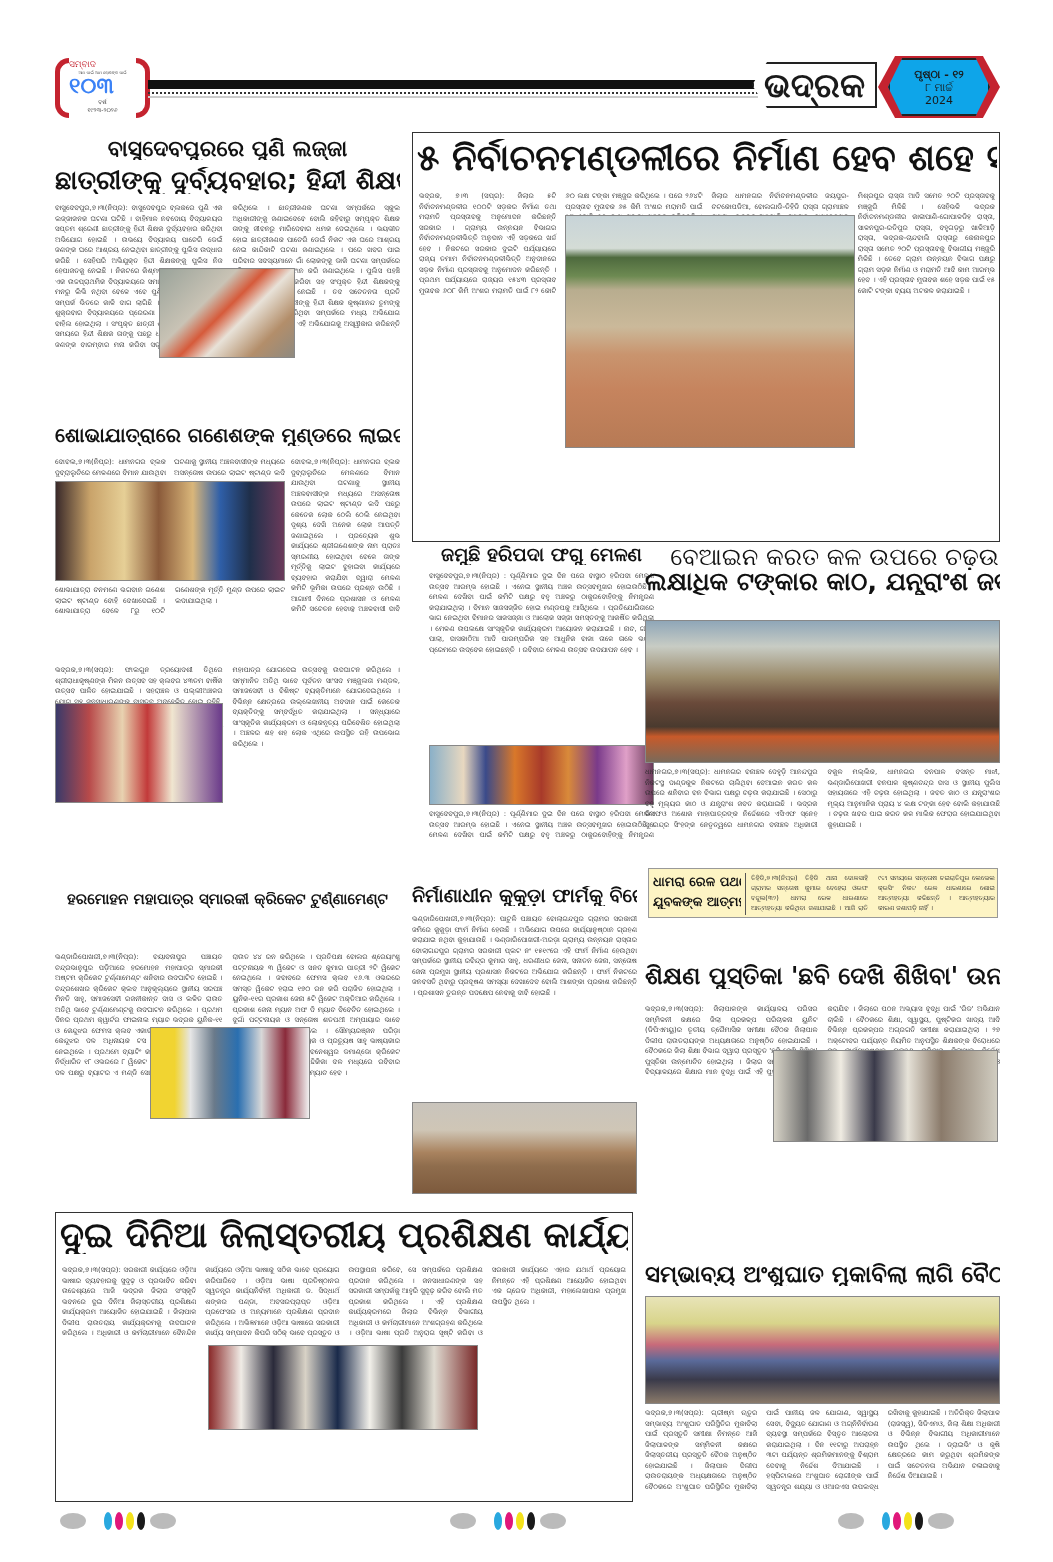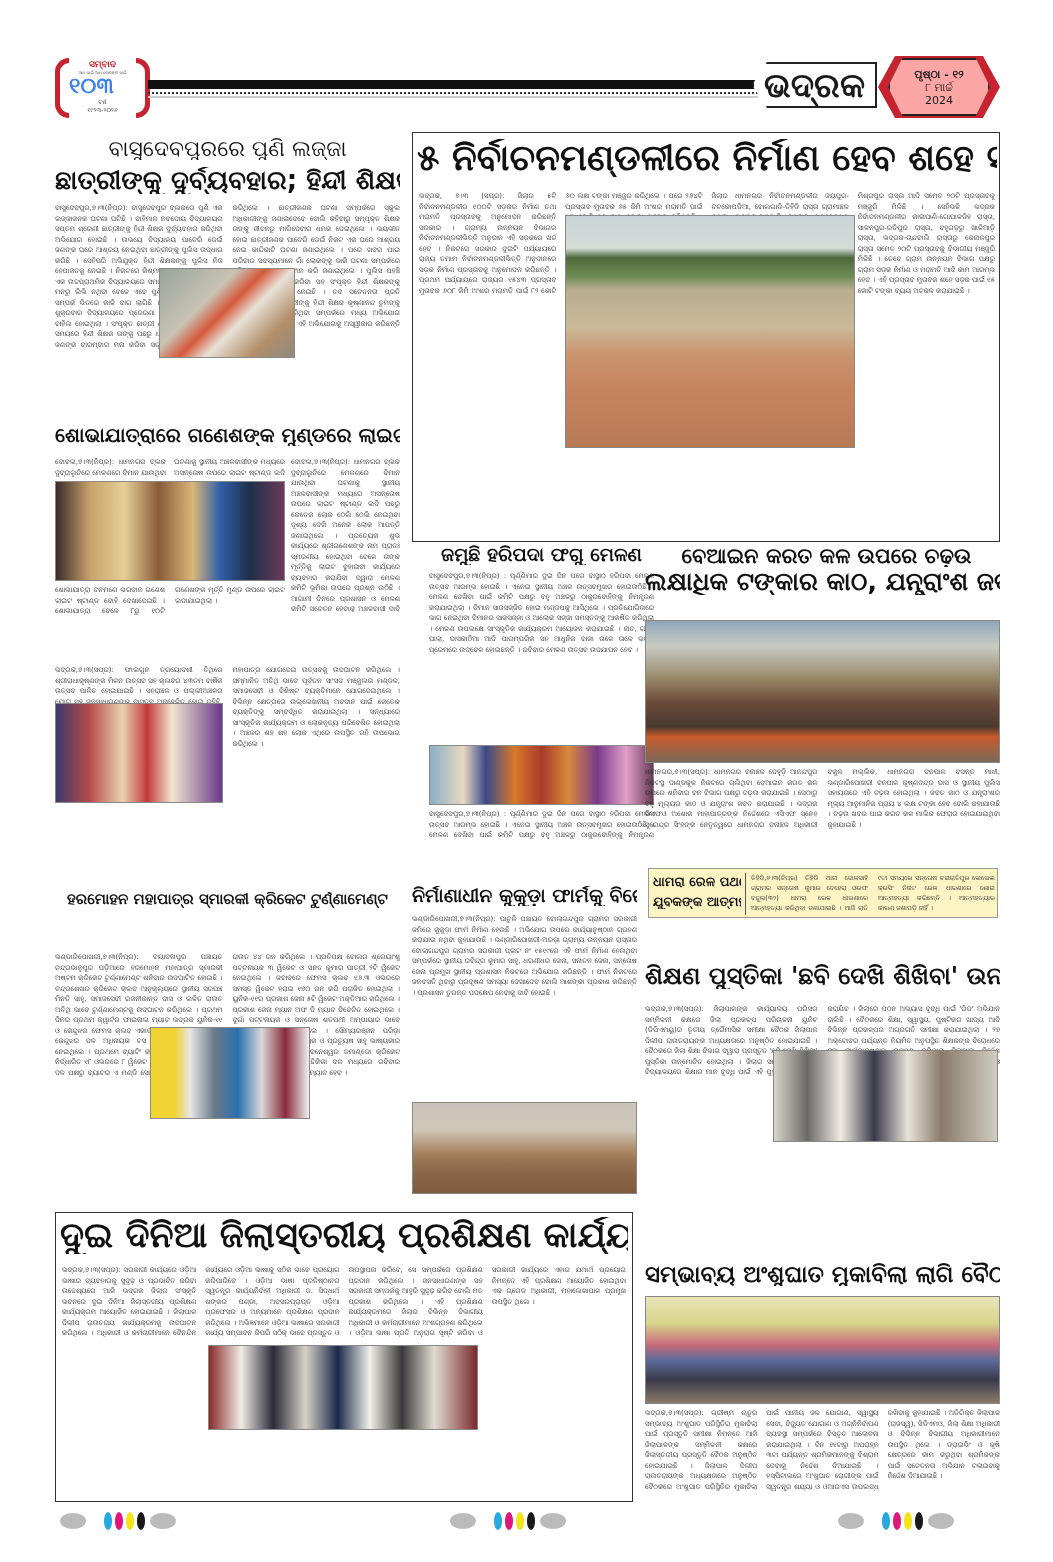--- a/index.html
+++ b/index.html
@@ -12,34 +12,34 @@
   .cols3{column-count:3;column-gap:9px;}
   .cols4{column-count:4;column-gap:9px;}
   .photo{overflow:hidden;border:1px solid #888;}
   .boxed{border:1.5px solid #333;}
   
   .logo-bracket{border:5px solid #c4232f;border-radius:26px 0 0 26px;border-right:none;}
   .logo-bracket.r{border-radius:0 26px 26px 0;border-left:none;border-right:5px solid #c4232f;}
   .rule-thick{background:#111;}
   .rule-dots{border-top:2px dotted #333;}
   .district{border:2px solid #222;border-radius:6px 0 0 6px;background:#fff;font-size:34px;font-weight:bold;display:flex;align-items:center;justify-content:center;}
-  .datebox{background:#fca5a5;border:2px solid #222;clip-path:polygon(14% 0,86% 0,100% 50%,86% 100%,14% 100%,0 50%);display:flex;flex-direction:column;align-items:center;justify-content:center;font-size:11px;line-height:13px;}
+  .datebox{background:#0ea5e9;border:2px solid #222;clip-path:polygon(14% 0,86% 0,100% 50%,86% 100%,14% 100%,0 50%);display:flex;flex-direction:column;align-items:center;justify-content:center;font-size:11px;line-height:13px;}
   .datebox-shadow{background:#c4232f;clip-path:polygon(14% 0,86% 0,100% 50%,86% 100%,14% 100%,0 50%);}
   .callout{background:#fdf4c4;border:1px solid #999;}
   .reg{border-radius:50%;}
 </style>
 </head>
 <body>
 
 <div class="abs" style="left:0;top:0;width:1053px;height:135px;">
 
   <div class="abs" style="left:55px;top:58px;width:95px;height:60px;">
     <div class="abs logo-bracket" style="left:0;top:0;width:14px;height:60px;"></div>
     <div class="abs logo-bracket r" style="left:81px;top:0;width:14px;height:60px;"></div>
-    <div class="abs" style="left:14px;top:1px;width:67px;text-align:center;font-size:9px;color:#c4232f;font-weight:bold;">ସମ୍ବାଦ</div>
+    <div class="abs" style="left:14px;top:1px;width:67px;text-align:left;font-size:9px;color:#c4232f;font-weight:normal;">ସମ୍ବାଦ</div>
     <div class="abs" style="left:14px;top:12px;width:67px;text-align:center;font-size:4px;color:#333;overflow:hidden;white-space:nowrap;">ଆମ ପାଇଁ ଆମ ଲୋକଙ୍କ ପାଇଁ</div>
     <div class="abs" style="left:14px;top:16px;width:67px;font-size:22px;color:#3b82f6;font-weight:bold;line-height:24px;">୧୦୩</div>
     <div class="abs" style="left:14px;top:40px;width:67px;text-align:center;font-size:6px;color:#333;">ବର୍ଷ</div>
     <div class="abs" style="left:14px;top:48px;width:67px;text-align:center;font-size:6px;color:#333;">୧୯୨୩-୨୦୨୬</div>
   </div>
 
   <div class="abs rule-thick" style="left:148px;top:80px;width:610px;height:9px;"></div>
   <div class="abs rule-dots" style="left:148px;top:92px;width:610px;height:2px;"></div>
   <div class="abs" style="left:148px;top:96px;width:610px;height:2px;background:#ccc;"></div>
 
@@ -49,21 +49,21 @@
 
   <div class="abs datebox-shadow" style="left:878px;top:56px;width:122px;height:62px;"></div>
   <div class="abs datebox" style="left:888px;top:58px;width:102px;height:58px;">
     <span style="font-weight:bold;">ପୃଷ୍ଠା - ୧୨</span>
     <span>୮ ମାର୍ଚ୍ଚ</span>
     <span>2024</span>
   </div>
 </div>
 
 <div class="abs" style="left:55px;top:135px;width:345px;height:275px;">
-  <div class="abs hl" style="left:0;top:2px;width:345px;font-size:22px;font-weight:normal;">ବାସୁଦେବପୁରରେ ପୁଣି ଲଜ୍ଜା</div>
+  <div class="abs hl" style="left:0;top:2px;width:345px;font-size:22px;font-weight:bold;">ବାସୁଦେବପୁରରେ ପୁଣି ଲଜ୍ଜା</div>
   <div class="abs hl" style="left:0;top:32px;width:345px;font-size:26px;font-weight:bold;">ଛାତ୍ରୀଙ୍କୁ ଦୁର୍ବ୍ୟବହାର; ହିନ୍ଦୀ ଶିକ୍ଷକ ଅଟକ</div>
   <div class="abs body-text cols2" style="left:0;top:68px;width:345px;height:205px;">ବାସୁଦେବପୁର,୭।୩(ନିପ୍ର): ବାସୁଦେବପୁର ବ୍ଲକରେ ପୁଣି ଏକ ଲଜ୍ଜାଜନକ ଘଟଣା ଘଟିଛି । ବାହିମାଳ ନବଦୋୟ ବିଦ୍ୟାଳୟର ସପ୍ତମ ଶ୍ରେଣୀ ଛାତ୍ରୀଙ୍କୁ ହିନ୍ଦୀ ଶିକ୍ଷକ ଦୁର୍ବ୍ୟବହାର କରିଥିବା ଅଭିଯୋଗ ହୋଇଛି । ଉଭୟେ ବିଦ୍ୟାଳୟ ପାଚେରି ଡେଇଁ ଜଣଙ୍କ ଘରେ ଆଶ୍ରୟ ନେଇଥିବା ଛାତ୍ରୀଙ୍କୁ ପୁଲିସ ଉଦ୍ଧାର କରିଛି । ସେହିପରି ଅଭିଯୁକ୍ତ ହିନ୍ଦୀ ଶିକ୍ଷକଙ୍କୁ ପୁଲିସ ନିଜ ହେପାଜତକୁ ନେଇଛି । ନିକଟରେ କିଶ୍ମତ କୃଷ୍ଣପୁର ପଞ୍ଚାୟତର ଏକ ଉଚ୍ଚପ୍ରାଥମିକ ବିଦ୍ୟାଳୟରେ ସମାନ ଭଳି ଘଟିଥିବା ଘଟଣା ମନରୁ ଲିଭି ନଥିବା ବେଳେ ଏବେ ପୁଣି ଗୁରୁ-ଛାତ୍ରୀ ପବିତ୍ର ସମ୍ପର୍କ ଭିତରେ କାଳି ଦାଗ ଲାଗିଛି । ଅଭିଯୋଗ ଅନୁଯାୟୀ, ଶୁକ୍ରବାର ବିଦ୍ୟାଳୟରେ ପ୍ରେରଣା ଉତ୍ସବ ଥିବାରୁ କ୍ଲାସ ବାହିଲ ହୋଇଥିଲା । ସଂପୃକ୍ତ ଛାତ୍ରୀ ଶ୍ରେଣୀକକ୍ଷକୁ ଯାଉଥିବା ସମୟରେ ହିନ୍ଦୀ ଶିକ୍ଷକ ତାଙ୍କୁ ପଛରୁ ଧରିନେଇଥିଲେ । ଛାତ୍ରୀ ଜଣଙ୍କ ବାରମ୍ବାର ମନା କରିବା ସତ୍ତ୍ୱେ ଅଶ୍ଳୀଳ ଆଚରଣ କରିଥିଲେ । ଛାତ୍ରୀଜଣକ ଘଟଣା ସମ୍ପର୍କରେ ସ୍କୁଲ ଅଧିକାରୀଙ୍କୁ ଜଣାଇଦେବେ ବୋଲି କହିବାରୁ ସମ୍ପୃକ୍ତ ଶିକ୍ଷକ ତାଙ୍କୁ ଜୀବନରୁ ମାରିଦେବାର ଧମକ ଦେଇଥିଲେ । ଭୟଭୀତ ହୋଇ ଛାତ୍ରୀଜଣକ ପାଚେରି ଡେଇଁ ନିକଟ ଏକ ଘରେ ଆଶ୍ରୟ ନେଇ କାନ୍ଦିକାଟି ଘଟଣା ଜଣାଇଥିଲେ । ପରେ ଖବର ପାଇ ପରିବାର ସଦସ୍ୟମାନେ ଗାଁ ଲୋକଙ୍କୁ ଡାକି ଘଟଣା ସମ୍ପର୍କରେ କହିବା ସହ ଥାନାକୁ ଫୋନ କରି ଜଣାଇଥିଲେ । ପୁଲିସ ପହଞ୍ଚି ଛାତ୍ରୀଙ୍କୁ ଉଦ୍ଧାର କରିବା ସହ ସଂପୃକ୍ତ ହିନ୍ଦୀ ଶିକ୍ଷକଙ୍କୁ ବିଦ୍ୟାଳୟରୁ ଉଠାଇ ନେଇଛି । ତଦ ସଚେତନତା ପ୍ରତି ଅବହେଳରେ ଏହି ଛାତ୍ରୀଙ୍କୁ ହିନ୍ଦୀ ଶିକ୍ଷକ କୃଷ୍ଣାନନ୍ଦ ତୁମଙ୍କୁ ଡାକି ଦୁର୍ବ୍ୟବହାର କରିଥିବା ସମ୍ପର୍କରେ ମଧ୍ୟ ଅଭିଯୋଗ ହୋଇଛି । ଅଟକ ଶିକ୍ଷକ ଏହି ଅଭିଯୋଗକୁ ଅସ୍ୱୀକାର କରିଛନ୍ତି ।</div>
   <div class="abs photo" style="left:104px;top:133px;width:136px;height:90px;background:linear-gradient(135deg,#9aa39a 0%,#c9c3b5 35%,#d65a3a 48%,#e8e2d8 60%,#b38e6a 80%,#8f8a80 100%);"></div>
 </div>
 
 <div class="abs" style="left:55px;top:425px;width:345px;height:195px;">
   <div class="abs hl" style="left:0;top:0;width:345px;font-size:20px;font-weight:bold;">ଶୋଭାଯାତ୍ରାରେ ଗଣେଶଙ୍କ ମୁଣ୍ଡରେ ଲାଇଟ ନେଇ ଅସନ୍ତୋଷ</div>
   <div class="abs body-text" style="left:236px;top:32px;width:109px;height:155px;">ଦୋବଲ,୭।୩(ନିପ୍ର): ଧାମନଗର ବ୍ଲକ ଦୁବ୍ରାଲୁଚିରେ ମେଳଣରେ ବିମାନ ଯାଉଥିବା ଘଟଣାକୁ ସ୍ଥାନୀୟ ଅଞ୍ଚଳବାସୀଙ୍କ ମଧ୍ୟରେ ଅସନ୍ତୋଷ ଉପରେ ଲାଇଟ ଷ୍ଟାଣ୍ଡ ଲଦି ପଛରୁ କେତେକ ଲୋକ ଠେଲି ଠେଲି ନେଇଥିବା ଦୃଶ୍ୟ ଦେଖି ଅନେକ ଲୋକ ଆପତ୍ତି ଜଣାଇଥିଲେ । ପ୍ରତ୍ୟେକ ଶୁଭ କାର୍ଯ୍ୟରେ ଶ୍ରୀଗଣେଶଙ୍କ ନାମ ପ୍ରାତଃ ସ୍ମରଣୀୟ ହୋଇଥିବା ବେଳେ ତାଙ୍କ ମୂର୍ତ୍ତିକୁ ଲାଇଟ ବୁହାଇବା କାର୍ଯ୍ୟରେ ବ୍ୟବହାର କରାଯିବା ଦ୍ୱାରା ମେଳଣ କମିଟି ଭୂମିକା ଉପରେ ପ୍ରଶ୍ନ ଉଠିଛି । ଆଗାମୀ ଦିନରେ ପ୍ରଶାସନ ଓ ମେଳଣ କମିଟି ସଚେତନ ହେବାକୁ ଅଞ୍ଚଳବାସୀ ଦାବି କରିଛନ୍ତି ।</div>
   <div class="abs body-text" style="left:0;top:32px;width:230px;height:22px;column-count:2;column-gap:8px;">ଦୋବଲ,୭।୩(ନିପ୍ର): ଧାମନଗର ବ୍ଲକ ଦୁବ୍ରାଲୁଚିରେ ମେଳଣରେ ବିମାନ ଯାଉଥିବା ଘଟଣାକୁ ସ୍ଥାନୀୟ ଅଞ୍ଚଳବାସୀଙ୍କ ମଧ୍ୟରେ ଅସନ୍ତୋଷ ଉପରେ ଲାଇଟ ଷ୍ଟାଣ୍ଡ ଲଦି ପଛରୁ କେତେକ ଲୋକ ଠେଲି ଠେଲି ନେଇଥିବା ଦୃଶ୍ୟ ଦେଖି ଅନେକ ଲୋକ ଆପତ୍ତି ଜଣାଇଥିଲେ । ପ୍ରତ୍ୟେକ ଶୁଭ କାର୍ଯ୍ୟରେ ଶ୍ରୀଗଣେଶଙ୍କ ନାମ ପ୍ରାତଃ ସ୍ମରଣୀୟ ହୋଇଥିବା ବେଳେ ତାଙ୍କ ମୂର୍ତ୍ତିକୁ ଲାଇଟ ବୁହାଇବା କାର୍ଯ୍ୟରେ ବ୍ୟବହାର କରାଯିବା ଦ୍ୱାରା ମେଳଣ କମିଟି ଭୂମିକା ଉପରେ ପ୍ରଶ୍ନ ଉଠିଛି । ଆଗାମୀ ଦିନରେ ପ୍ରଶାସନ ଓ ମେଳଣ କମିଟି ସଚେତନ ହେବାକୁ ଅଞ୍ଚଳବାସୀ ଦାବି କରିଛନ୍ତି ।</div>
   <div class="abs photo" style="left:0;top:56px;width:230px;height:100px;background:linear-gradient(90deg,#3a2a2a 0%,#c9a36a 15%,#e6cf96 30%,#8a5a3a 45%,#d9b67a 60%,#2f5fa8 72%,#1f2f4a 85%,#6a3a5a 100%);"></div>
@@ -88,21 +88,21 @@
 </div>
 
 <div class="abs" style="left:412px;top:545px;width:225px;height:295px;margin-left:17px;">
   <div class="abs hl" style="left:0;top:0;width:225px;font-size:19px;font-weight:bold;">ଜମୁଛି ହରିପଦା ଫଗୁ ମେଳଣ</div>
   <div class="abs body-text" style="left:0;top:26px;width:225px;height:170px;">ବାସୁଦେବପୁର,୭।୩(ନିପ୍ର) : ପୂର୍ଣ୍ଣିମାର ଦୁଇ ଦିନ ପରେ ବାସ୍ଥାଠ ହରିପଦା ମେଳଣ ଉତ୍ସବ ଆରମ୍ଭ ହୋଇଛି । ଏନେଇ ସ୍ଥାନୀୟ ଅଞ୍ଚଳ ଉତ୍ସବମୁଖର ହୋଇଉଠିଛି । ମେଳଣ ଦେଖିବା ପାଇଁ କମିଟି ପକ୍ଷରୁ ବହୁ ଅଞ୍ଚଳରୁ ଠାକୁରବୋହିଙ୍କୁ ନିମନ୍ତ୍ରଣ କରାଯାଇଥିଲା । ବିମାନ ସାଜସଜ୍ଜିତ ହୋଇ ମଣ୍ଡପକୁ ଆସିଥିଲେ । ପ୍ରତିଯୋଗିତାରେ ଭାଗ ନେଇଥିବା ବିମାନର ସାଜସଜ୍ଜା ଓ ଆଲୋକ ସଜ୍ଜା ସମସ୍ତଙ୍କୁ ଆକର୍ଷିତ କରିଥିଲା । ମେଳଣ ଉପଲକ୍ଷେ ସାଂସ୍କୃତିକ କାର୍ଯ୍ୟକ୍ରମ ଆୟୋଜନ କରାଯାଇଛି । ନାଚ, ଗୀତ, ପାଲା, ଦାସକାଠିଆ ଆଦି ପାରମ୍ପରିକ ସହ ଆଧୁନିକ ବାଜା ତାଳେ ତାଳେ ଭକ୍ତ ପ୍ରେମରେ ଉଦ୍‌ବେଳ ହୋଇଛନ୍ତି । ରବିବାର ମେଳଣ ଉତ୍ସବ ଉଦଯାପନ ହେବ ।</div>
   <div class="abs photo" style="left:0;top:200px;width:225px;height:60px;background:linear-gradient(90deg,#8ab0c8 0%,#e8d8c0 15%,#3a4a8a 25%,#d9782a 38%,#a83a2a 50%,#d98a3a 62%,#7a3a8a 75%,#e0a0c8 88%,#6a3a5a 100%);"></div>
   <div class="abs body-text" style="left:0;top:264px;width:225px;height:30px;">ବାସୁଦେବପୁର,୭।୩(ନିପ୍ର) : ପୂର୍ଣ୍ଣିମାର ଦୁଇ ଦିନ ପରେ ବାସ୍ଥାଠ ହରିପଦା ମେଳଣ ଉତ୍ସବ ଆରମ୍ଭ ହୋଇଛି । ଏନେଇ ସ୍ଥାନୀୟ ଅଞ୍ଚଳ ଉତ୍ସବମୁଖର ହୋଇଉଠିଛି । ମେଳଣ ଦେଖିବା ପାଇଁ କମିଟି ପକ୍ଷରୁ ବହୁ ଅଞ୍ଚଳରୁ ଠାକୁରବୋହିଙ୍କୁ ନିମନ୍ତ୍ରଣ କରାଯାଇଥିଲା । ବିମାନ ସାଜସଜ୍ଜିତ ହୋଇ ମଣ୍ଡପକୁ ଆସିଥିଲେ । ପ୍ରତିଯୋଗିତାରେ ଭାଗ ନେଇଥିବା ବିମାନର ସାଜସଜ୍ଜା ଓ ଆଲୋକ ସଜ୍ଜା ସମସ୍ତଙ୍କୁ ଆକର୍ଷିତ କରିଥିଲା । ମେଳଣ ଉପଲକ୍ଷେ ସାଂସ୍କୃତିକ କାର୍ଯ୍ୟକ୍ରମ ଆୟୋଜନ କରାଯାଇଛି । ନାଚ, ଗୀତ, ପାଲା, ଦାସକାଠିଆ ଆଦି ପାରମ୍ପରିକ ସହ ଆଧୁନିକ ବାଜା ତାଳେ ତାଳେ ଭକ୍ତ ପ୍ରେମରେ ଉଦ୍‌ବେଳ ହୋଇଛନ୍ତି । ରବିବାର ମେଳଣ ଉତ୍ସବ ଉଦଯାପନ ହେବ ।</div>
 </div>
 
 <div class="abs" style="left:645px;top:545px;width:355px;height:295px;">
-  <div class="abs hl" style="left:4px;top:0;width:355px;font-size:21px;font-weight:bold;">ବେଆଇନ କରତ କଳ ଉପରେ ଚଢ଼ଉ</div>
+  <div class="abs hl" style="left:12px;top:0;width:355px;font-size:24px;font-weight:normal;">ବେଆଇନ କରତ କଳ ଉପରେ ଚଢ଼ଉ</div>
   <div class="abs hl" style="left:0;top:24px;width:355px;font-size:25px;font-weight:bold;">ଲକ୍ଷାଧିକ ଟଙ୍କାର କାଠ, ଯନ୍ତ୍ରାଂଶ ଜବତ</div>
   <div class="abs photo" style="left:0;top:75px;width:355px;height:143px;background:linear-gradient(180deg,#8fa6b8 0%,#c8ccc4 18%,#9a8a6a 40%,#6a4a3a 58%,#4a3a2e 75%,#c85a2a 82%,#7a6a5a 100%);"></div>
   <div class="abs body-text cols2" style="left:0;top:222px;width:355px;height:72px;">ଧାମନଗର,୭।୩(ସପ୍ର): ଧାମନଗର ବନାଞ୍ଚଳ ଦେହୁଡ଼ି ଆନନ୍ଦପୁର ନିକଟସ୍ଥ ଦାଣ୍ଡକୁଳ ନିକଟରେ ଚାଲିଥିବା ବେଆଇନ କରତ କଳ ଉପରେ ଶନିବାର ବନ ବିଭାଗ ପକ୍ଷରୁ ଚଢ଼ଉ କରାଯାଇଛି । ସେଠାରୁ ବହୁ ମୂଲ୍ୟର କାଠ ଓ ଯନ୍ତ୍ରାଂଶ ଜବତ କରାଯାଇଛି । ଭଦ୍ରକ ଡିଏଫଓ ଅଶୋକ ମାହାପାତ୍ରଙ୍କ ନିର୍ଦ୍ଦେଶରେ ଏସିଏଫ ସ୍ନେହ ସୁରେନ୍ଦ୍ର ସିଂହଙ୍କ ନେତୃତ୍ୱରେ ଧାମନଗର ବନାଞ୍ଚଳ ଅଧିକାରୀ ବକୁଳ ମଲ୍ଲିକ, ଧାମନଗର ବନପାଳ ବସନ୍ତ ମାଝୀ, ଭଣ୍ଡାରିପୋଖରୀ ବନପାଳ କୃଷ୍ଣଚନ୍ଦ୍ର ଦାସ ଓ ସ୍ଥାନୀୟ ପୁଲିସ ସହାୟତାରେ ଏହି ଚଢ଼ଉ ହୋଇଥିଲା । ଜବତ କାଠ ଓ ଯନ୍ତ୍ରାଂଶର ମୂଲ୍ୟ ଆନୁମାନିକ ପ୍ରାୟ ୪ ଲକ୍ଷ ଟଙ୍କା ହେବ ବୋଲି କହାଯାଉଛି । ଚଢ଼ଉ ଖବର ପାଇ କରତ କଳ ମାଲିକ ଫେରାର ହୋଇଯାଇଥିବା କୁହାଯାଇଛି ।</div>
 </div>
 
 <div class="abs" style="left:412px;top:886px;width:225px;height:310px;">
   <div class="abs hl" style="left:0;top:0;width:225px;font-size:19px;font-weight:bold;">ନିର୍ମାଣାଧୀନ କୁକୁଡ଼ା ଫାର୍ମକୁ ବିରୋଧ</div>
   <div class="abs body-text" style="left:0;top:28px;width:225px;height:186px;">ଭଣ୍ଡାରିପୋଖରୀ,୭।୩(ନିପ୍ର): ପାଟୁଳି ପଞ୍ଚାୟତ ବୋଲାଗନ୍ଦପୁର ଗ୍ରାମର ସରକାରୀ ଜମିରେ କୁକୁଡ଼ା ଫାର୍ମ ନିର୍ମାଣ ହେଉଛି । ଅଭିଯୋଗ ଉପରେ କାର୍ଯ୍ୟାନୁଷ୍ଠାନ ଗ୍ରହଣ କରାଯାଇ ନଥିବା କୁହାଯାଉଛି । ଭଣ୍ଡାରିପୋଖରୀ-ଅରଡ଼ା ଗ୍ରାମ୍ୟ ଉନ୍ନୟନ ରାସ୍ତାର ବୋଲାଗନ୍ଦପୁର ଗ୍ରାମର ସରକାରୀ ପ୍ଲଟ ନଂ ୧୫୧୯ରେ ଏହି ଫାର୍ମ ନିର୍ମାଣ ହେଉଥିବା ସମ୍ପର୍କରେ ସ୍ଥାନୀୟ ରବିନ୍ଦ୍ର କୁମାର ସାହୁ, ଧରଣୀଧର ଜେନା, ସନାତନ ଜେନା, ସନ୍ତୋଷ ଜେନା ପ୍ରମୁଖ ସ୍ଥାନୀୟ ପ୍ରଶାସନ ନିକଟରେ ଅଭିଯୋଗ କରିଛନ୍ତି । ଫାର୍ମ ନିକଟରେ ଜନବସତି ଥିବାରୁ ପ୍ରଦୂଷଣ ସମସ୍ୟା ଦେଖାଦେବ ବୋଲି ଆଶଙ୍କା ପ୍ରକାଶ କରିଛନ୍ତି । ପ୍ରଶାସନ ତୁରନ୍ତ ପଦକ୍ଷେପ ନେବାକୁ ଦାବି ହୋଇଛି ।</div>
   <div class="abs photo" style="left:0;top:216px;width:225px;height:92px;background:linear-gradient(180deg,#c9c4bc 0%,#cfc6b6 30%,#a9835f 55%,#8f6d4d 70%,#7d5a3d 100%);"></div>
 </div>

